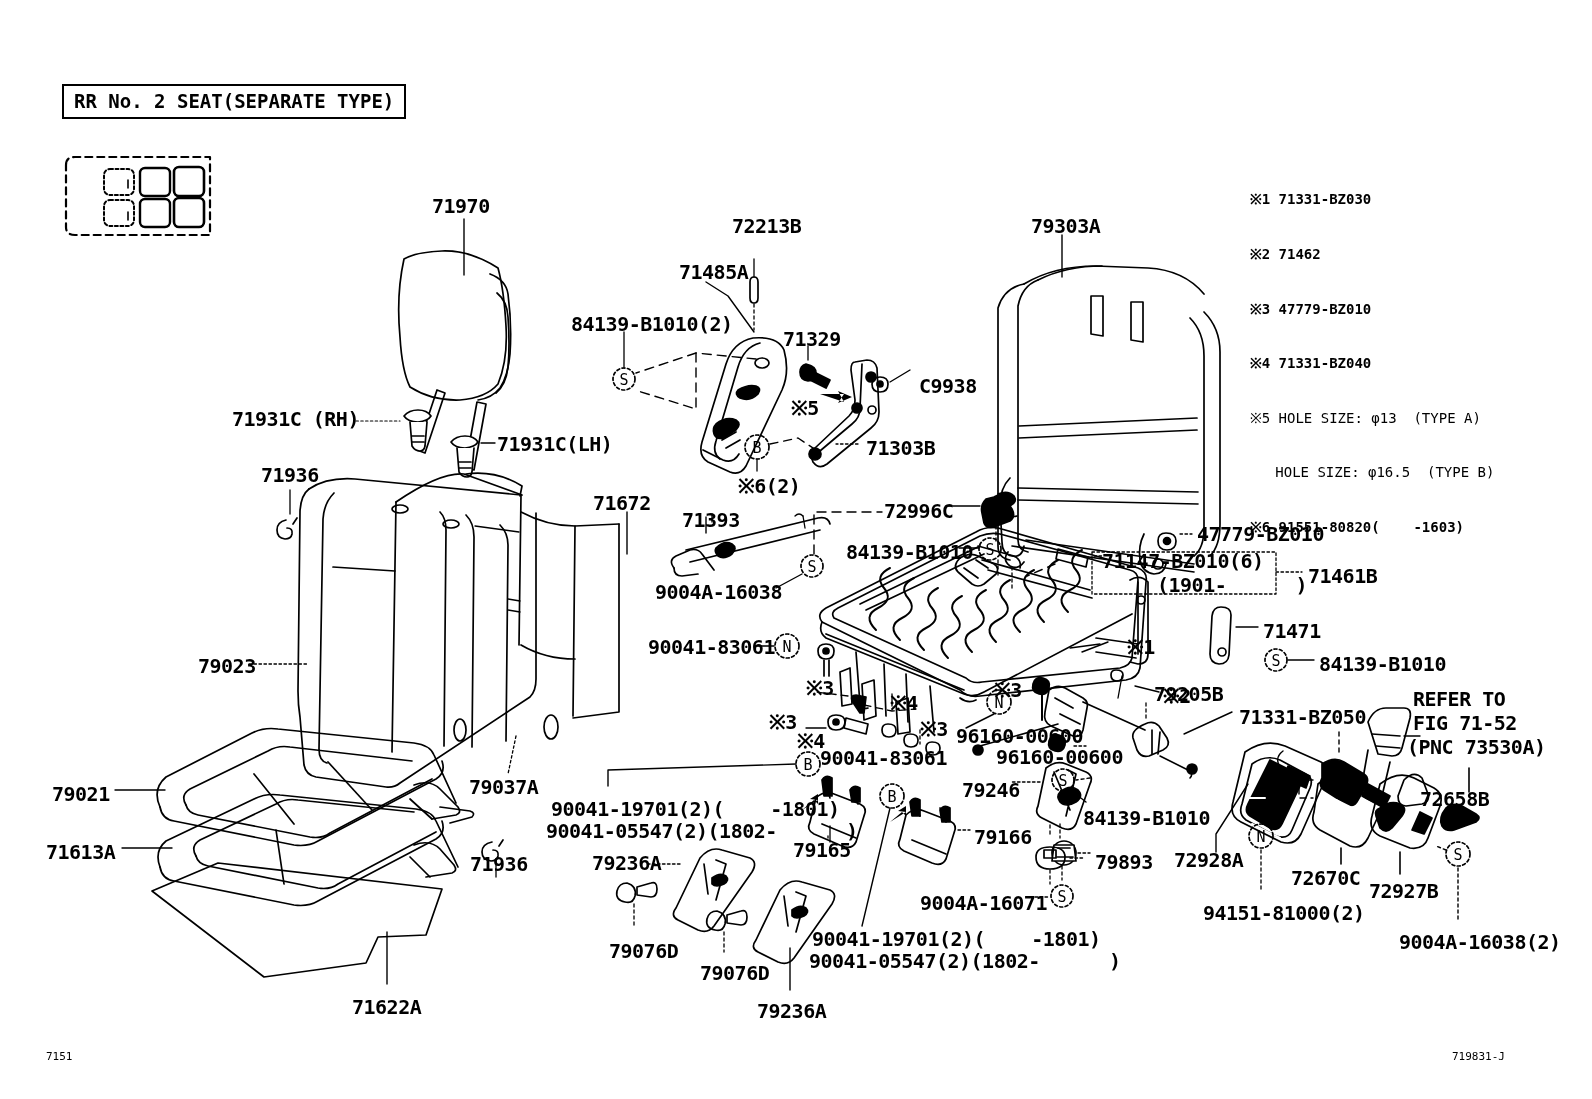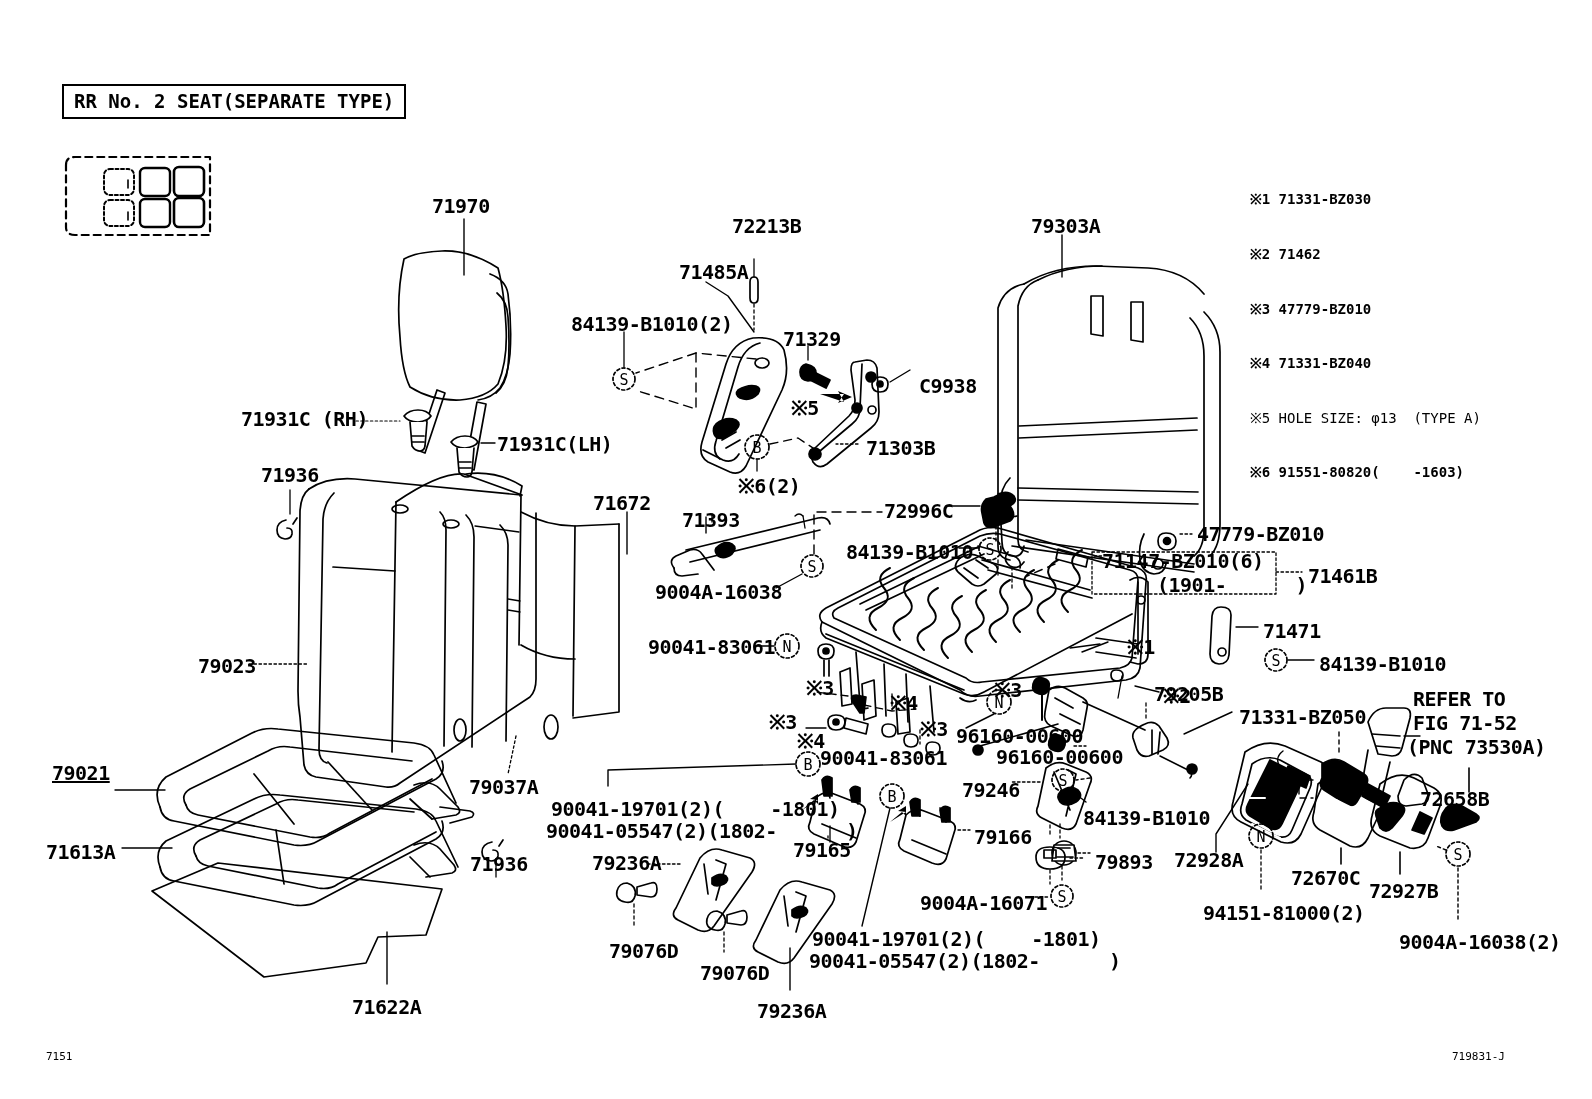--- a/index.html
+++ b/index.html
@@ -21,20 +21,21 @@
 <div id="sheet">
 
   <div class="title-box" style="left:62px;top:72px;">RR No. 2 SEAT(SEPARATE TYPE)</div>
 
   <div class="legend" style="left:1250px;top:142px;">
     <div>※1 71331-BZ030</div>
     <div>※2 71462</div>
     <div>※3 47779-BZ010</div>
     <div>※4 71331-BZ040</div>
     <div class="nb">※5 HOLE SIZE: φ13  (TYPE A)</div>
+    <div class="nb">   HOLE SIZE: φ16.5  (TYPE B)</div>
     <div>※6 91551-80820(    -1603)</div>
   </div>
 
   <div class="foot" style="left:46px;top:1038px;">7151</div>
   <div class="foot" style="left:1452px;top:1038px;">719831-J</div>
 
   <svg id="art" viewBox="0 0 1592 1099">
     <g fill="none" stroke="#000" stroke-width="1.7" stroke-linejoin="round" stroke-linecap="round">
 
       <g>
@@ -485,27 +486,27 @@
 
       <g>
         <path d="M1283 739 q-8 6 -4 14" stroke-width="1.4"></path>
       </g>
 
     </g>
   </svg>
 
   <div id="labels-layer">
       <div class="lbl" style="left: 432px; top: 183px;">71970</div>
-      <div class="lbl" style="left: 241px; top: 396px;">71931C (RH)</div>
+      <div class="lbl" style="left: 232px; top: 396px;">71931C (RH)</div>
       <div class="lbl" style="left: 497px; top: 421px;">71931C(LH)</div>
       <div class="lbl" style="left: 261px; top: 452px;">71936</div>
       <div class="lbl" style="left: 198px; top: 643px;">79023</div>
       <div class="lbl" style="left: 593px; top: 480px;">71672</div>
       <div class="lbl" style="left: 469px; top: 764px;">79037A</div>
-      <div class="lbl" style="left: 52px; top: 750px; text-decoration: underline;">79021</div>
+      <div class="lbl" style="left: 52px; top: 771px;">79021</div>
       <div class="lbl" style="left: 46px; top: 829px;">71613A</div>
       <div class="lbl" style="left: 470px; top: 841px;">71936</div>
       <div class="lbl" style="left: 352px; top: 984px;">71622A</div>
       <div class="lbl" style="left: 571px; top: 301px;">84139-B1010(2)</div>
       <div class="lbl" style="left: 679px; top: 249px;">71485A</div>
       <div class="lbl" style="left: 732px; top: 203px;">72213B</div>
       <div class="lbl" style="left: 783px; top: 316px;">71329</div>
       <div class="lbl" style="left: 919px; top: 363px;">C9938</div>
       <div class="lbl" style="left: 866px; top: 425px;">71303B</div>
       <div class="lbl" style="left: 791px; top: 385px;">※5</div>

